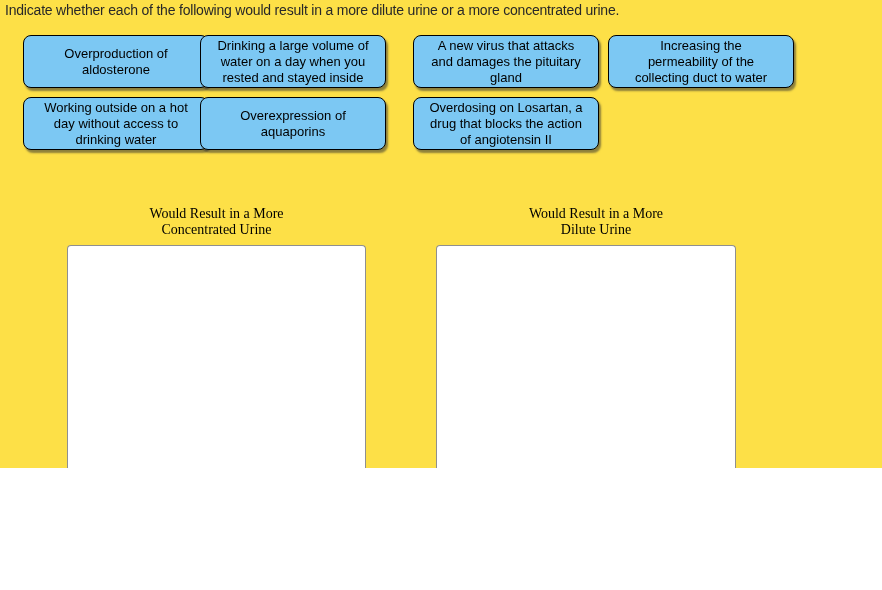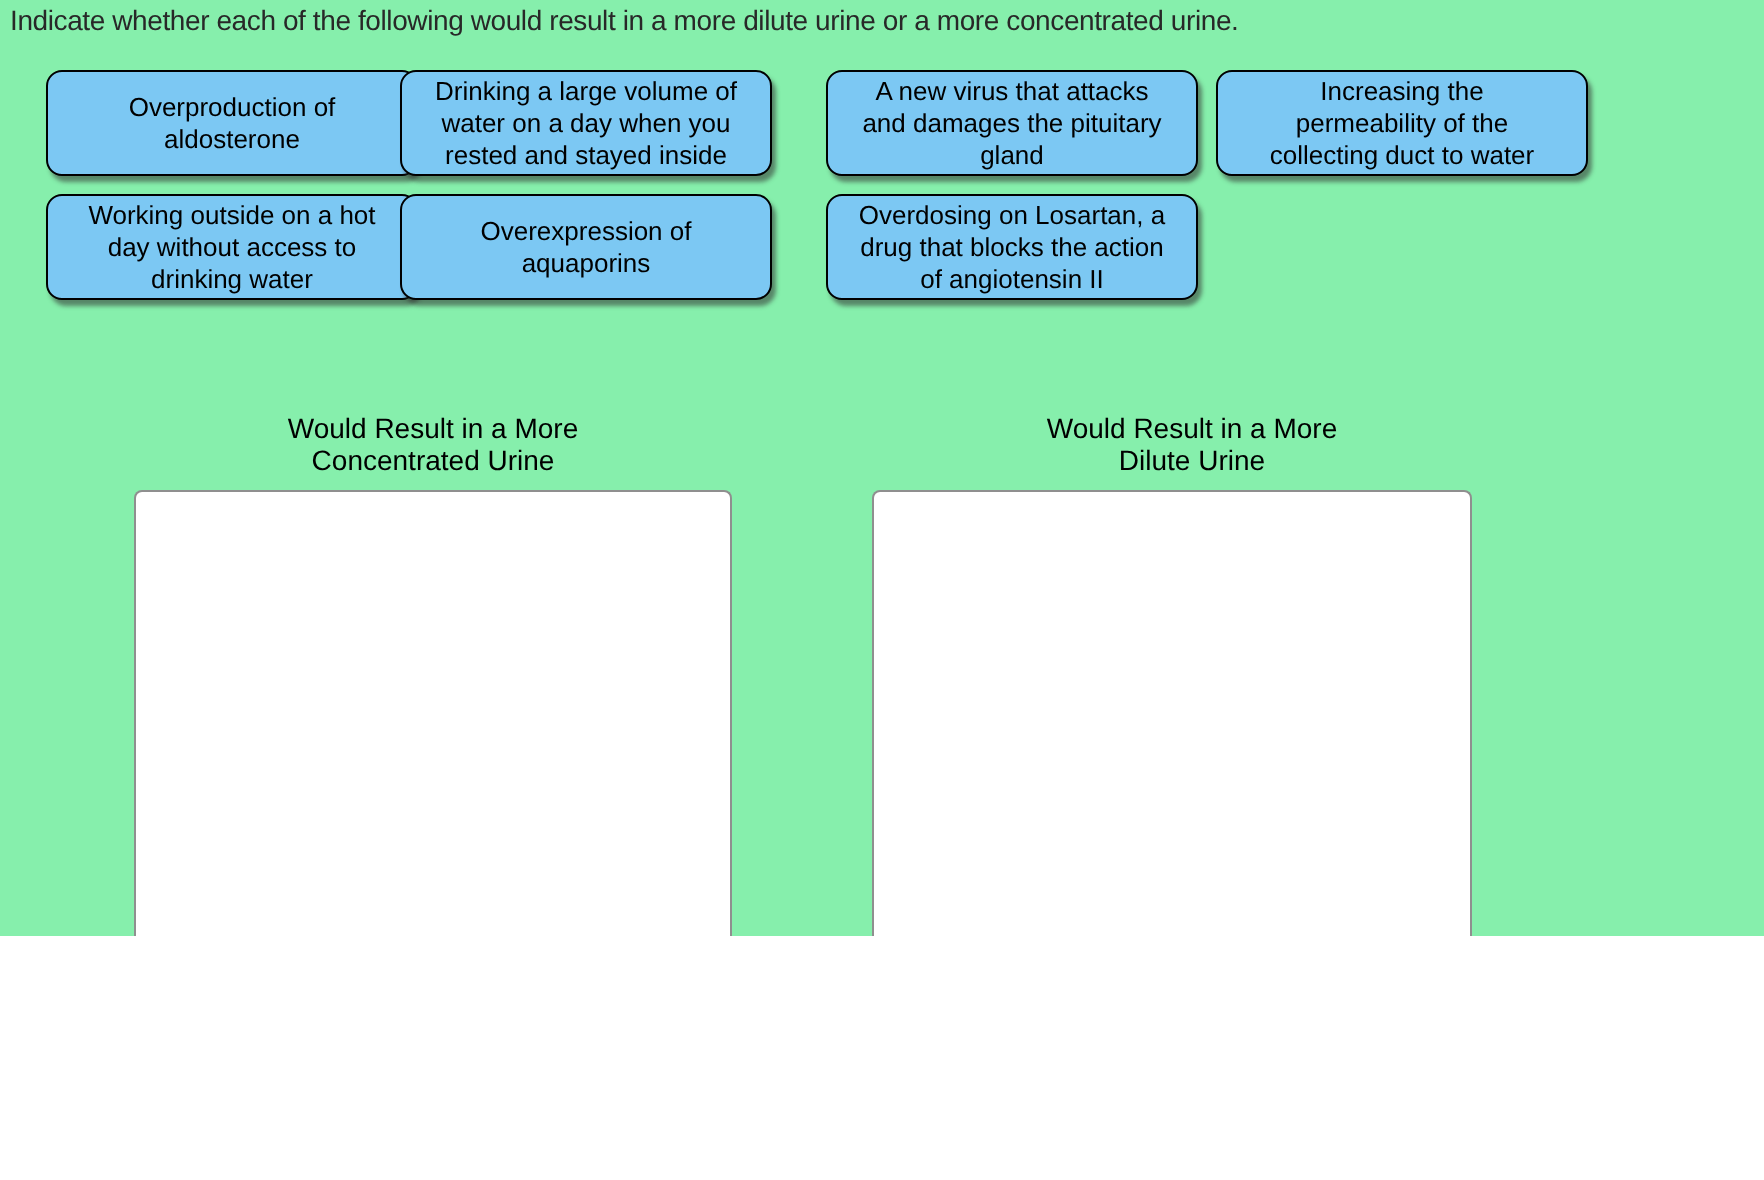--- a/index.html
+++ b/index.html
@@ -11,21 +11,21 @@
   * { margin: 0; padding: 0; box-sizing: border-box; }
   html, body { background: #ffffff; }
   body {
     font-family: "Liberation Sans", "DejaVu Sans", sans-serif;
     color: #000;
   }
   .canvas {
     position: relative;
     width: 882px;
     height: 468px;
-    background: #86efac;
+    background: #fde047;
     overflow: hidden;
   }
   .instruction {
     position: absolute;
     left: 5px;
     top: 1px;
     font-size: 14px;
     line-height: 18px;
     color: #282828;
     letter-spacing: -0.2px;
@@ -54,20 +54,21 @@
   .row-0 { top: 35px; }
   .row-1 { top: 97px; }
   .bin-title {
     position: absolute;
     top: 206px;
     text-align: center;
     font-size: 14px;
     line-height: 16px;
     white-space: pre-line;
     color: #000;
+    font-family: Liberation Serif, serif;
   }
   .bin-title.left  { left: 67px;  width: 299px; }
   .bin-title.right { left: 436px; width: 320px; }
   .dropzone {
     position: absolute;
     top: 245px;
     height: 313px;
     background: #ffffff;
     border: 1px solid var(--bin-border);
     border-bottom: none;

